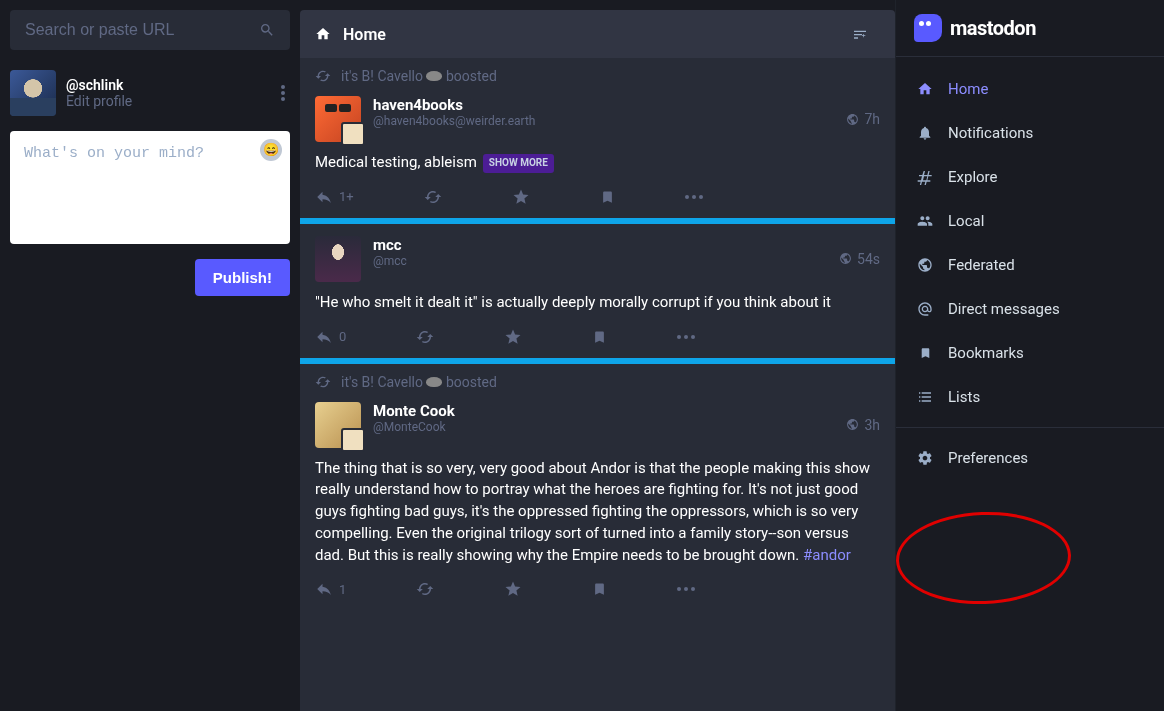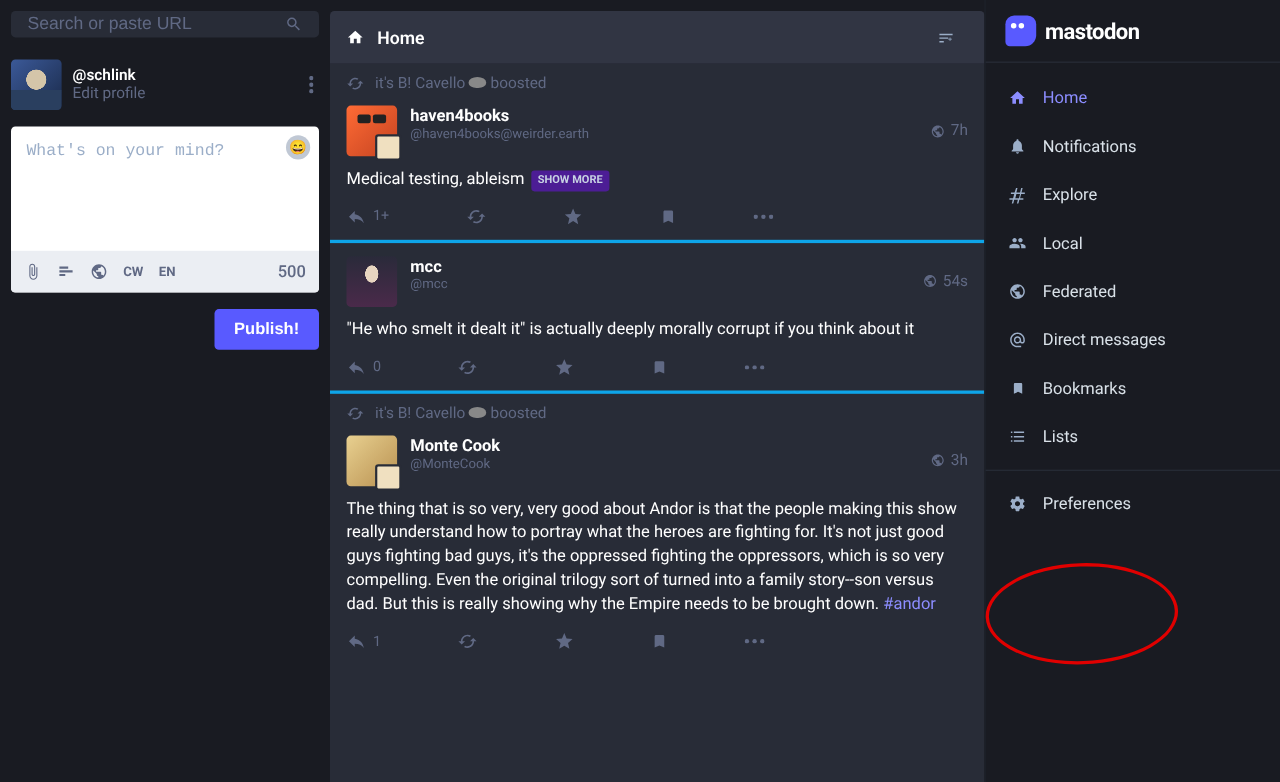--- a/index.html
+++ b/index.html
@@ -19,21 +19,21 @@
   width: 300px;
   padding: 10px;
   flex-shrink: 0;
 }
 .search-box {
   background: #282c37;
   border-radius: 4px;
   display: flex;
   align-items: center;
   padding: 0 15px;
-  height: 24px;
+  height: 40px;
   margin-bottom: 20px;
 }
 .search-box input {
   flex: 1;
   background: transparent;
   border: none;
   color: #9baec8;
   font-size: 16px;
   outline: none;
 }
@@ -175,21 +175,21 @@
 .boost-emoji {
   display: inline-block;
   width: 16px;
   height: 10px;
   background: #888;
   border-radius: 50% 50% 45% 45%;
 }
 
 .post {
   padding: 12px 15px 8px 15px;
-  border-bottom: 3px solid #0ea5e9;
+  border-bottom: 6px solid #0ea5e9;
 }
 .post-head {
   display: flex;
   gap: 12px;
   margin-bottom: 10px;
 }
 .post-avatar {
   width: 46px;
   height: 46px;
   border-radius: 4px;
@@ -340,41 +340,20 @@
           <circle cx="2" cy="14" r="2"></circle>
         </svg>
     </div>
   </div>
 
   <div class="compose-box">
     <div class="compose-text">
       <textarea placeholder="What's on your mind?" style=""></textarea>
       <div class="emoji-btn">😄</div>
     </div>
-    <div class="compose-toolbar">
-      <span class="tb-icon">
-        <svg width="16" height="16" viewBox="0 0 24 24" fill="currentColor">
-            <path d="M16.5 6v11.5c0 2.21-1.79 4-4 4s-4-1.79-4-4V5c0-1.38 1.12-2.5 2.5-2.5S13.5 3.62 13.5 5v10.5c0 .55-.45 1-1 1s-1-.45-1-1V6H10v9.5c0 1.38 1.12 2.5 2.5 2.5s2.5-1.12 2.5-2.5V5c0-2.21-1.79-4-4-4S7 2.79 7 5v12.5c0 3.04 2.46 5.5 5.5 5.5s5.5-2.46 5.5-5.5V6h-1.5z"></path>
-          </svg>
-      </span>
-      <span class="tb-icon">
-        <svg width="16" height="16" viewBox="0 0 24 24" fill="currentColor">
-            <path d="M3 5h12v3H3V5zm0 5h18v3H3v-3zm0 5h8v3H3v-3z"></path>
-          </svg>
-      </span>
-      <span class="tb-icon">
-        <svg width="16" height="16" viewBox="0 0 24 24" fill="currentColor">
-            <path d="M12 2C6.48 2 2 6.48 2 12s4.48 10 10 10 10-4.48 10-10S17.52 2 12 2zm-1 17.93c-3.95-.49-7-3.85-7-7.93 0-.62.08-1.21.21-1.79L9 15v1c0 1.1.9 2 2 2v1.93zm6.9-2.54c-.26-.81-1-1.39-1.9-1.39h-1v-3c0-.55-.45-1-1-1H8v-2h2c.55 0 1-.45 1-1V7h2c1.1 0 2-.9 2-2v-.41c2.93 1.19 5 4.06 5 7.41 0 2.08-.8 3.97-2.1 5.39z"></path>
-          </svg>
-      </span>
-      <span class="cw-btn">CW</span>
-      <span class="lang-btn">EN</span>
-      <span class="spacer"></span>
-      <span class="char-count">500</span>
-    </div>
   </div>
 
   <div class="publish-row">
     <button class="publish-btn">Publish!</button>
   </div>
 </div>
 
 <div class="center-col">
   <div class="col-header">
     <svg width="16" height="16" viewBox="0 0 24 24" fill="currentColor">

